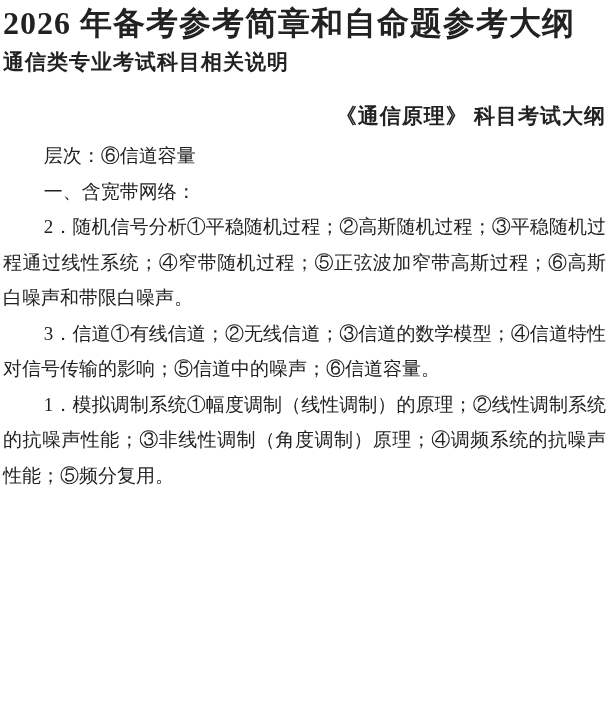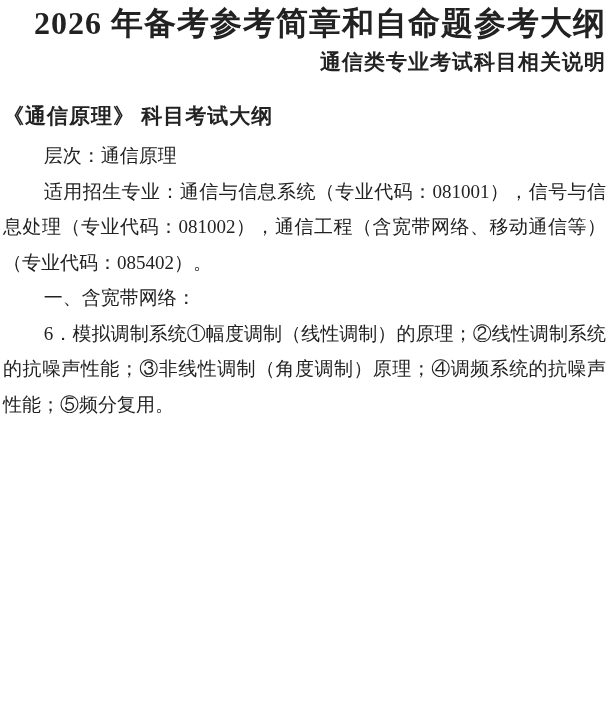--- a/index.html
+++ b/index.html
@@ -19,37 +19,37 @@
     padding: 0 3px;
     background: var(--bg-color);
     color: var(--text-color);
     font-family: "Liberation Serif", "DejaVu Serif", serif;
   }
   .doc-title {
     margin-top: 2px;
     font-size: 32px;
     font-weight: bold;
     line-height: 42px;
-    text-align: right;
+    text-align: left;
     letter-spacing: 1px;
     white-space: nowrap;
   }
   .doc-subtitle {
     font-size: 21px;
     font-weight: bold;
     line-height: 36px;
-    text-align: right;
+    text-align: left;
     letter-spacing: 1px;
   }
   .section-title {
     margin-top: 18px;
     font-size: 21px;
     font-weight: bold;
     line-height: 36px;
-    text-align: left;
+    text-align: right;
     letter-spacing: 1px;
   }
   .body-text {
     margin-top: 4px;
   }
   .body-text p {
     font-size: 19px;
     line-height: 35.5px;
     text-indent: 2.15em;
     text-align: justify;
@@ -59,18 +59,19 @@
 </style>
 </head>
 <body>
 
 <div class="page">
   <h1 class="doc-title">2026 年备考参考简章和自命题参考大纲</h1>
   <h2 class="doc-subtitle">通信类专业考试科目相关说明</h2>
   <h3 class="section-title">《通信原理》 科目考试大纲</h3>
 
   <div class="body-text">
-    <p>层次：通信原理</p>
-    <p>适用招生专业：通信与信息系统（专业代码：081001），信号与信息处理（专业代码：081002），通信工程（含宽带网络、移动通信等）（专业代码：085402）。</p>
+    <p>层次：⑥信道容量</p>
     <p>一、含宽带网络：</p>
-    <p>6．模拟调制系统①幅度调制（线性调制）的原理；②线性调制系统的抗噪声性能；③非线性调制（角度调制）原理；④调频系统的抗噪声性能；⑤频分复用。</p>
+    <p>2．随机信号分析①平稳随机过程；②高斯随机过程；③平稳随机过程通过线性系统；④窄带随机过程；⑤正弦波加窄带高斯过程；⑥高斯白噪声和带限白噪声。</p>
+    <p>3．信道①有线信道；②无线信道；③信道的数学模型；④信道特性对信号传输的影响；⑤信道中的噪声；⑥信道容量。</p>
+    <p>1．模拟调制系统①幅度调制（线性调制）的原理；②线性调制系统的抗噪声性能；③非线性调制（角度调制）原理；④调频系统的抗噪声性能；⑤频分复用。</p>
   </div>
 </div>
 
 </body></html>

